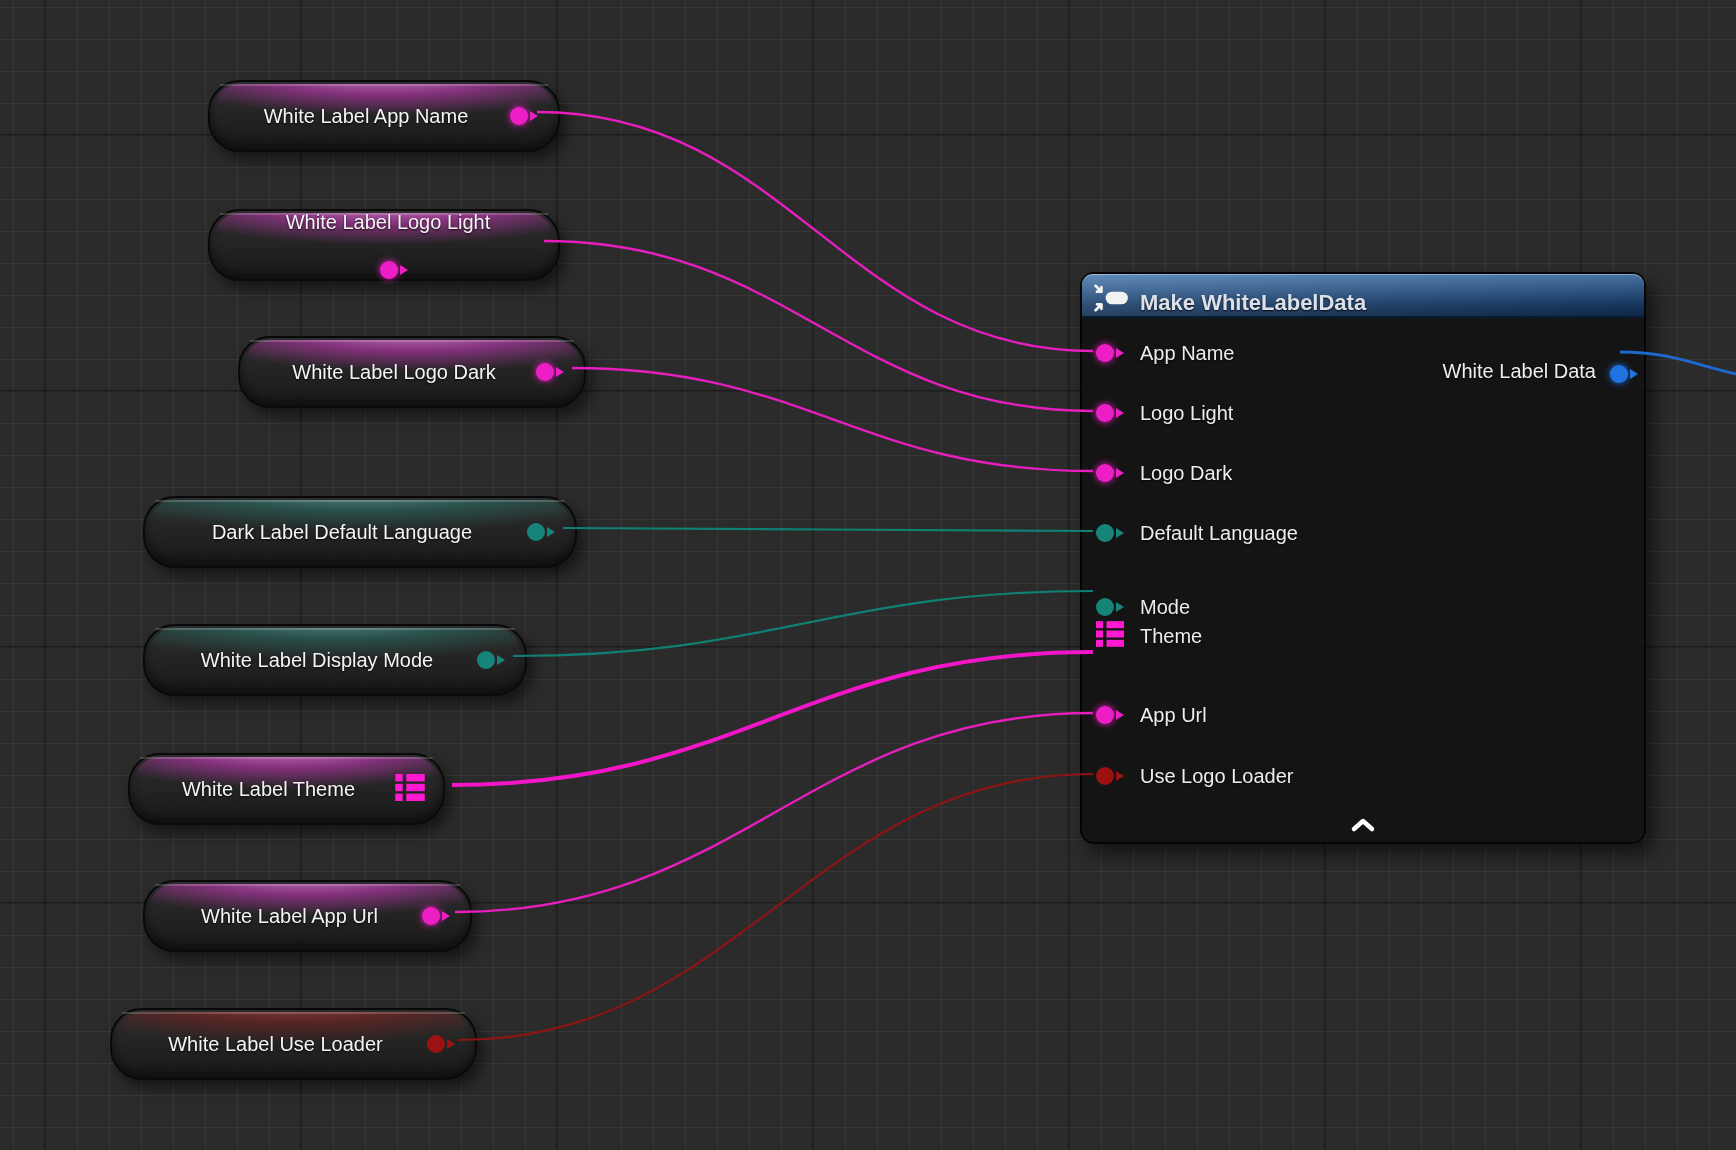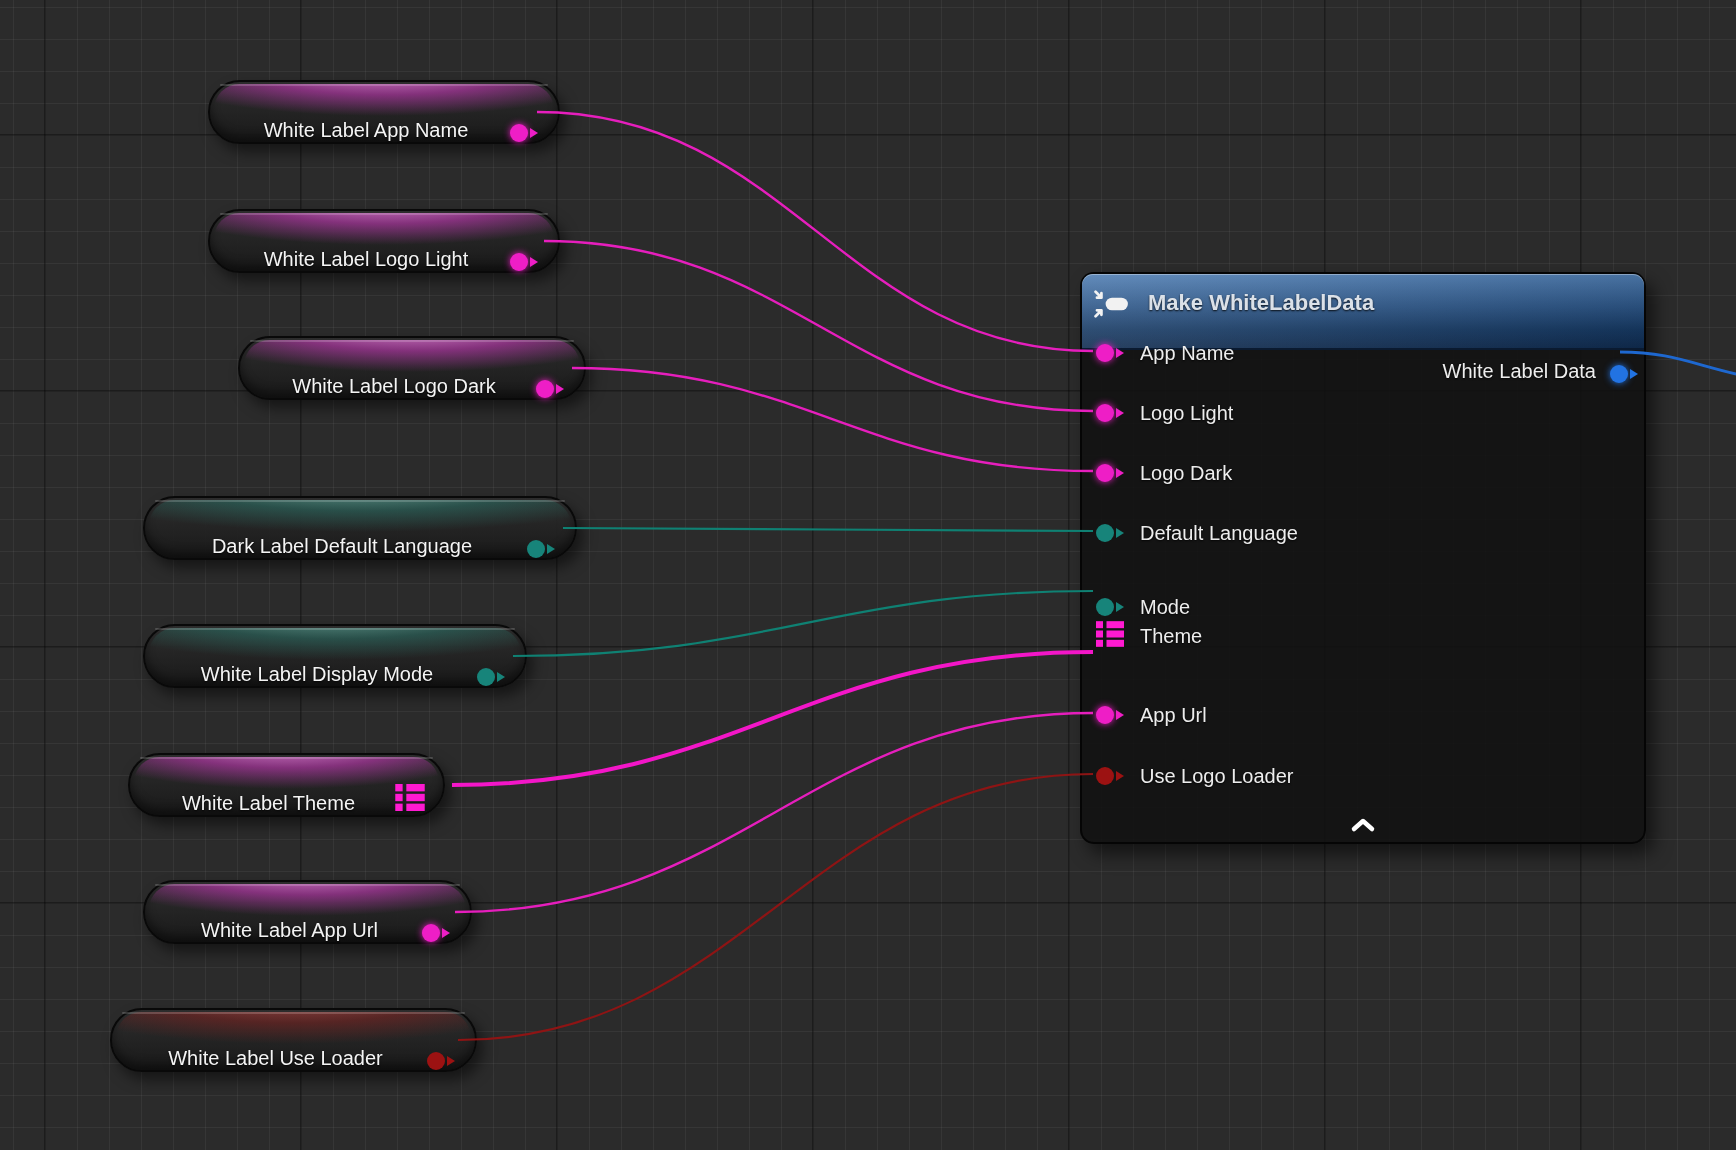--- a/index.html
+++ b/index.html
@@ -22,22 +22,22 @@
   svg.wires{position:absolute;left:0;top:0;z-index:3;pointer-events:none;}
   svg.wires path{fill:none;pointer-events:stroke;}
   .w-string{stroke:#e61ebd;stroke-width:2.4px;}
   .w-struct{stroke:#f316c8;stroke-width:4px;}
   .w-enum{stroke:#0f8173;stroke-width:2.2px;}
   .w-bool{stroke:#8e1414;stroke-width:2.2px;}
   .w-structout{stroke:#1e68d0;stroke-width:2.8px;}
 
   
   .gnode{
-    position:absolute;height:64px;z-index:2;box-sizing:border-box;
-    display:flex;align-items:flex-end;padding:0 18px 0 26px;
+    position:absolute;height:72px;z-index:2;box-sizing:border-box;
+    display:flex;align-items:center;padding:0 18px 0 26px;
     border-radius:32px;border:2px solid #090909;
     background:linear-gradient(180deg, rgba(46,46,46,0.92), rgba(24,24,24,0.94));
     box-shadow:6px 8px 14px rgba(0,0,0,0.5), inset 0 -6px 10px rgba(0,0,0,0.45);
   }
   .gnode::before{
     content:'';position:absolute;left:4px;right:4px;top:2px;height:40px;
     border-radius:28px 28px 40% 40%;pointer-events:none;
     background:radial-gradient(95% 160% at 50% -45%, var(--glow-strong) 0%, var(--glow) 45%, transparent 78%);
   }
   .gnode::after{
@@ -67,21 +67,21 @@
   .gnode .pinwrap{margin-left:14px;display:flex;align-items:center;width:30px;justify-content:flex-start;}
 
   
   .mnode{
     position:absolute;left:1080px;top:272px;width:566px;height:572px;z-index:2;box-sizing:border-box;
     background:rgba(17,17,17,0.88);
     border:2px solid rgba(5,5,5,0.95);border-radius:14px;
     box-shadow:8px 10px 18px rgba(0,0,0,0.55);
   }
   .mheader{
-    height:42px;border-radius:11px 11px 0 0;display:flex;align-items:flex-start;gap:18px;padding:16px 12px;
+    height:42px;border-radius:11px 11px 0 0;display:flex;align-items:flex-end;gap:10px;padding:0 12px;
     background:
       linear-gradient(90deg, rgba(255,255,255,0.10), rgba(0,0,0,0.10)),
       linear-gradient(180deg, #517fb4 0%, #2d5687 45%, #173a64 75%, #102c50 100%);
     border-bottom:2px solid #0a1a30;
     box-shadow:inset 0 1px 0 rgba(255,255,255,0.35);
   }
   .mtitle{color:#dbe1e8;font-size:22px;font-weight:bold;text-shadow:0 1px 2px rgba(0,0,0,0.85);white-space:nowrap;}
   .mrow{position:absolute;left:14px;height:60px;display:flex;align-items:center;gap:14px;}
   .mrow .plabel{color:#ededed;font-size:20px;text-shadow:0 1px 2px rgba(0,0,0,0.8);white-space:nowrap;}
   .mrow-out{position:absolute;right:16px;height:60px;display:flex;align-items:flex-end;gap:14px;}
@@ -110,21 +110,21 @@
     <path class="w-structout" d="M1620,352 C1672,352 1694,365 1745,376"></path>
   </svg>
 
   <div class="gnode g-pink" style="left:208px;top:80px;width:352px;">
     <span class="glabel">White Label App Name</span>
     <span class="pinwrap">
         <span class="pin-circle pc-pink"></span>
       </span>
   </div>
 
-  <div class="gnode g-pink" style="left:208px;top:209px;width:352px;">
+  <div class="gnode g-pink" style="left:208px;top:209px;width:352px;flex-direction:column;">
     <span class="glabel">White Label Logo Light</span>
     <span class="pinwrap">
         <span class="pin-circle pc-pink"></span>
       </span>
   </div>
 
   <div class="gnode g-pink" style="left:238px;top:336px;width:348px;">
     <span class="glabel">White Label Logo Dark</span>
     <span class="pinwrap">
         <span class="pin-circle pc-pink"></span>

